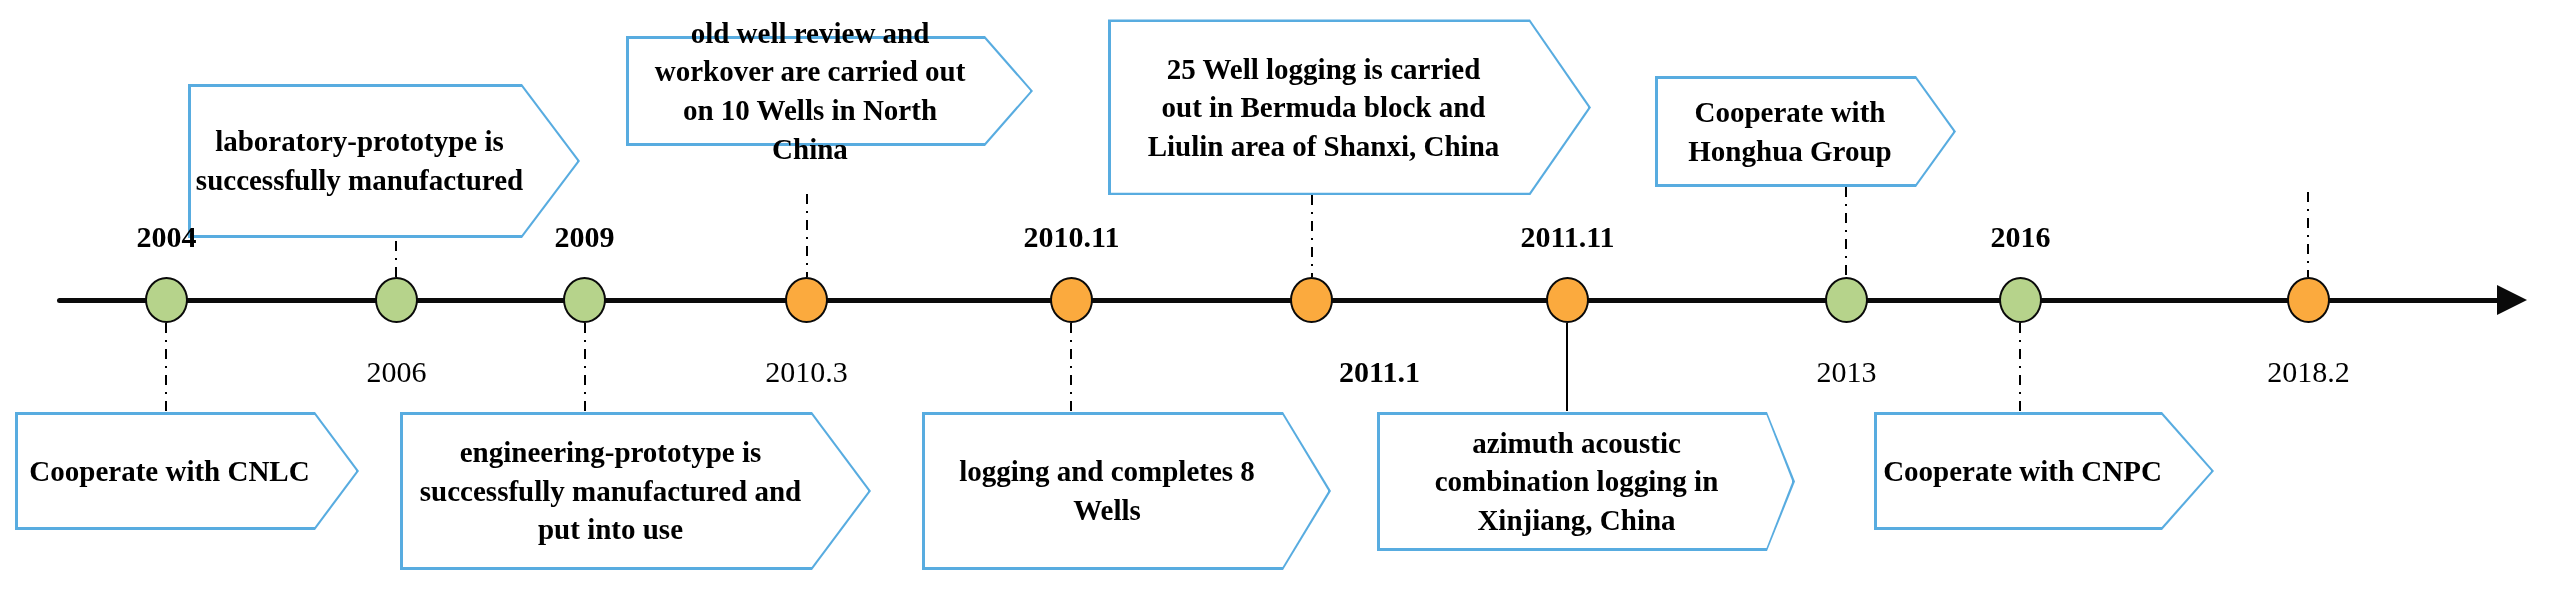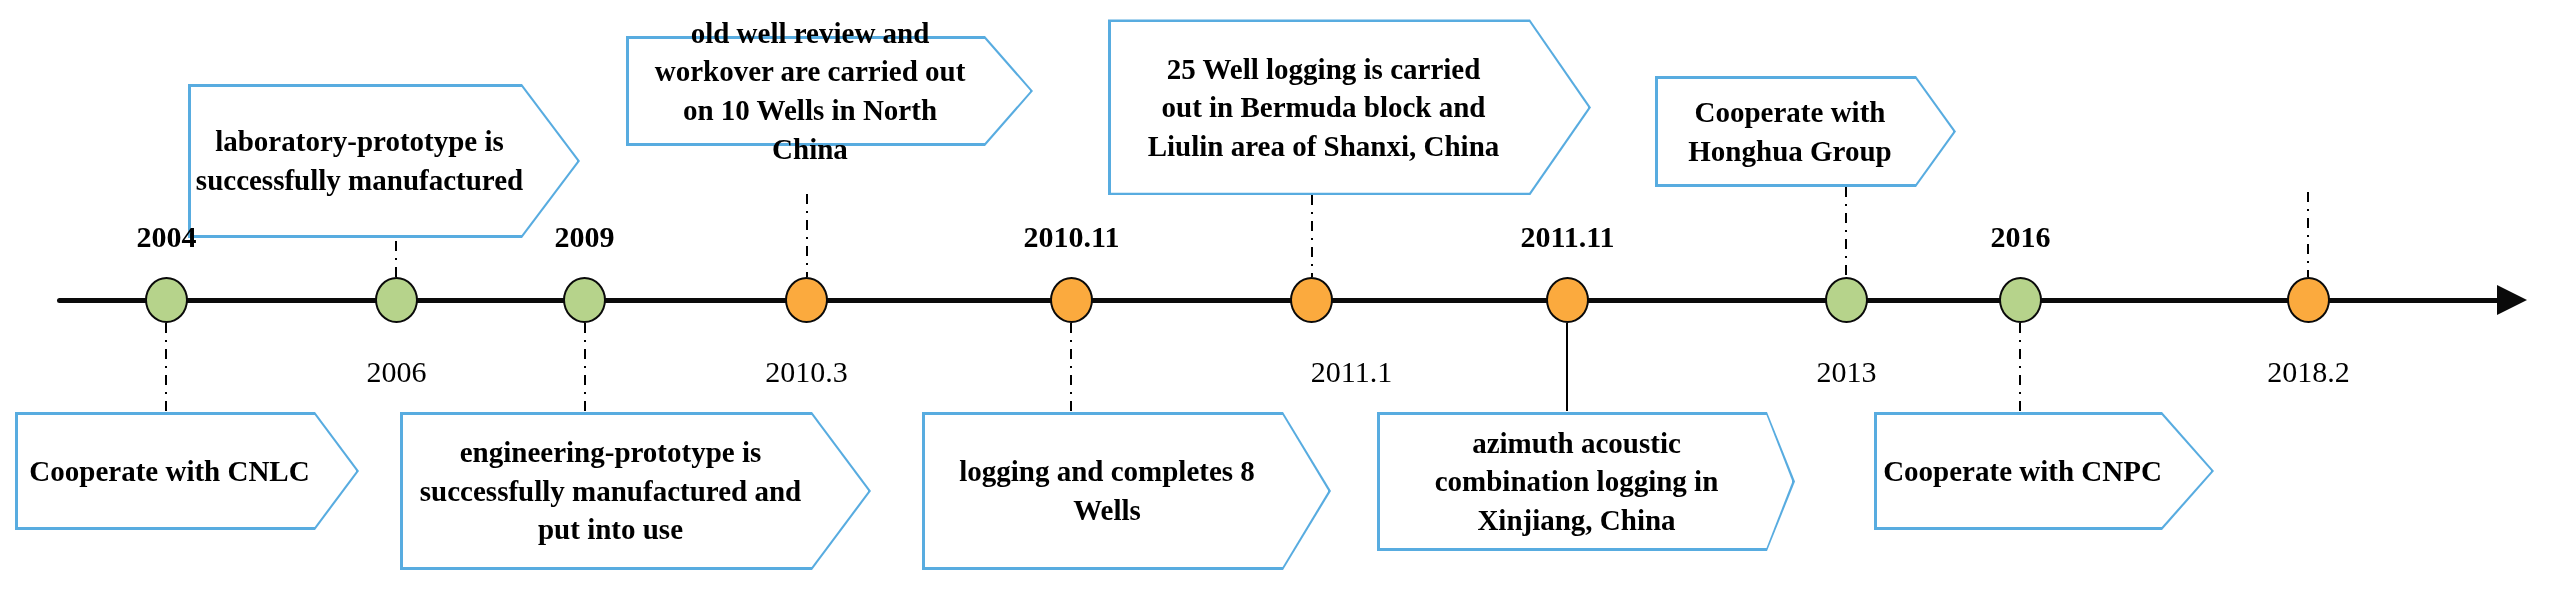--- a/index.html
+++ b/index.html
@@ -69,21 +69,21 @@
   <div class="dot orange" style="left:2287px;"></div>
 
   <div class="year above" style="left:63px;">2004</div>
   <div class="year above" style="left:481px;">2009</div>
   <div class="year above" style="left:968px;">2010.11</div>
   <div class="year above" style="left:1464px;">2011.11</div>
   <div class="year above" style="left:1917px;">2016</div>
 
   <div class="year below" style="left:293px;">2006</div>
   <div class="year below" style="left:703px;">2010.3</div>
-  <div class="year below" style="left:1248px;">2011.1</div>
+  <div class="year below" style="left:1276px;font-weight:bold;">2011.1</div>
   <div class="year below" style="left:1743px;">2013</div>
   <div class="year below" style="left:2205px;">2018.2</div>
 
   <div class="callout" style="left:188px;top:36px;width:392px;height:154px;margin-top:48px;--tip:58px;">
     <div class="shape"></div>
     <div class="inner"></div>
     <div class="content">
       <span class="line">laboratory-prototype is</span>
       <span class="line">successfully manufactured</span>
     </div>

